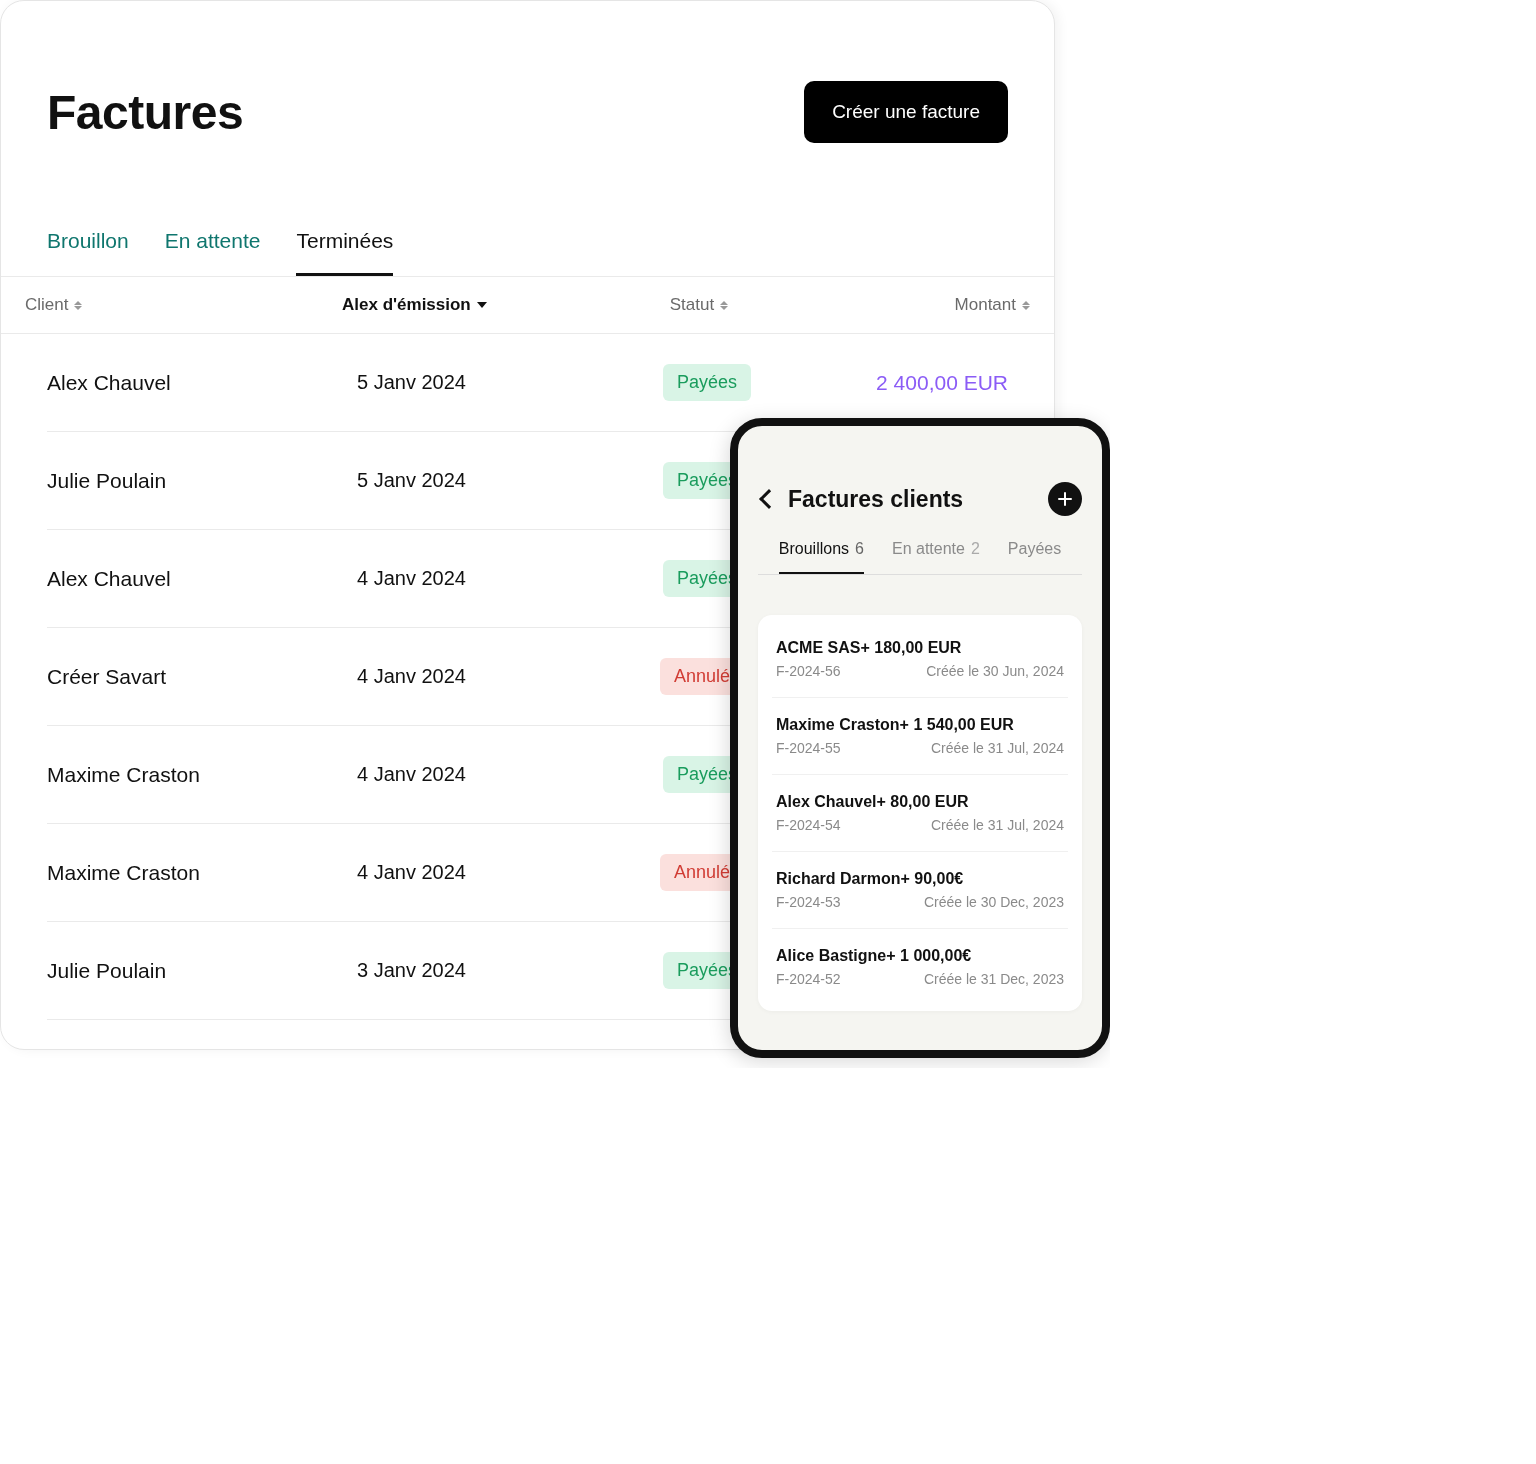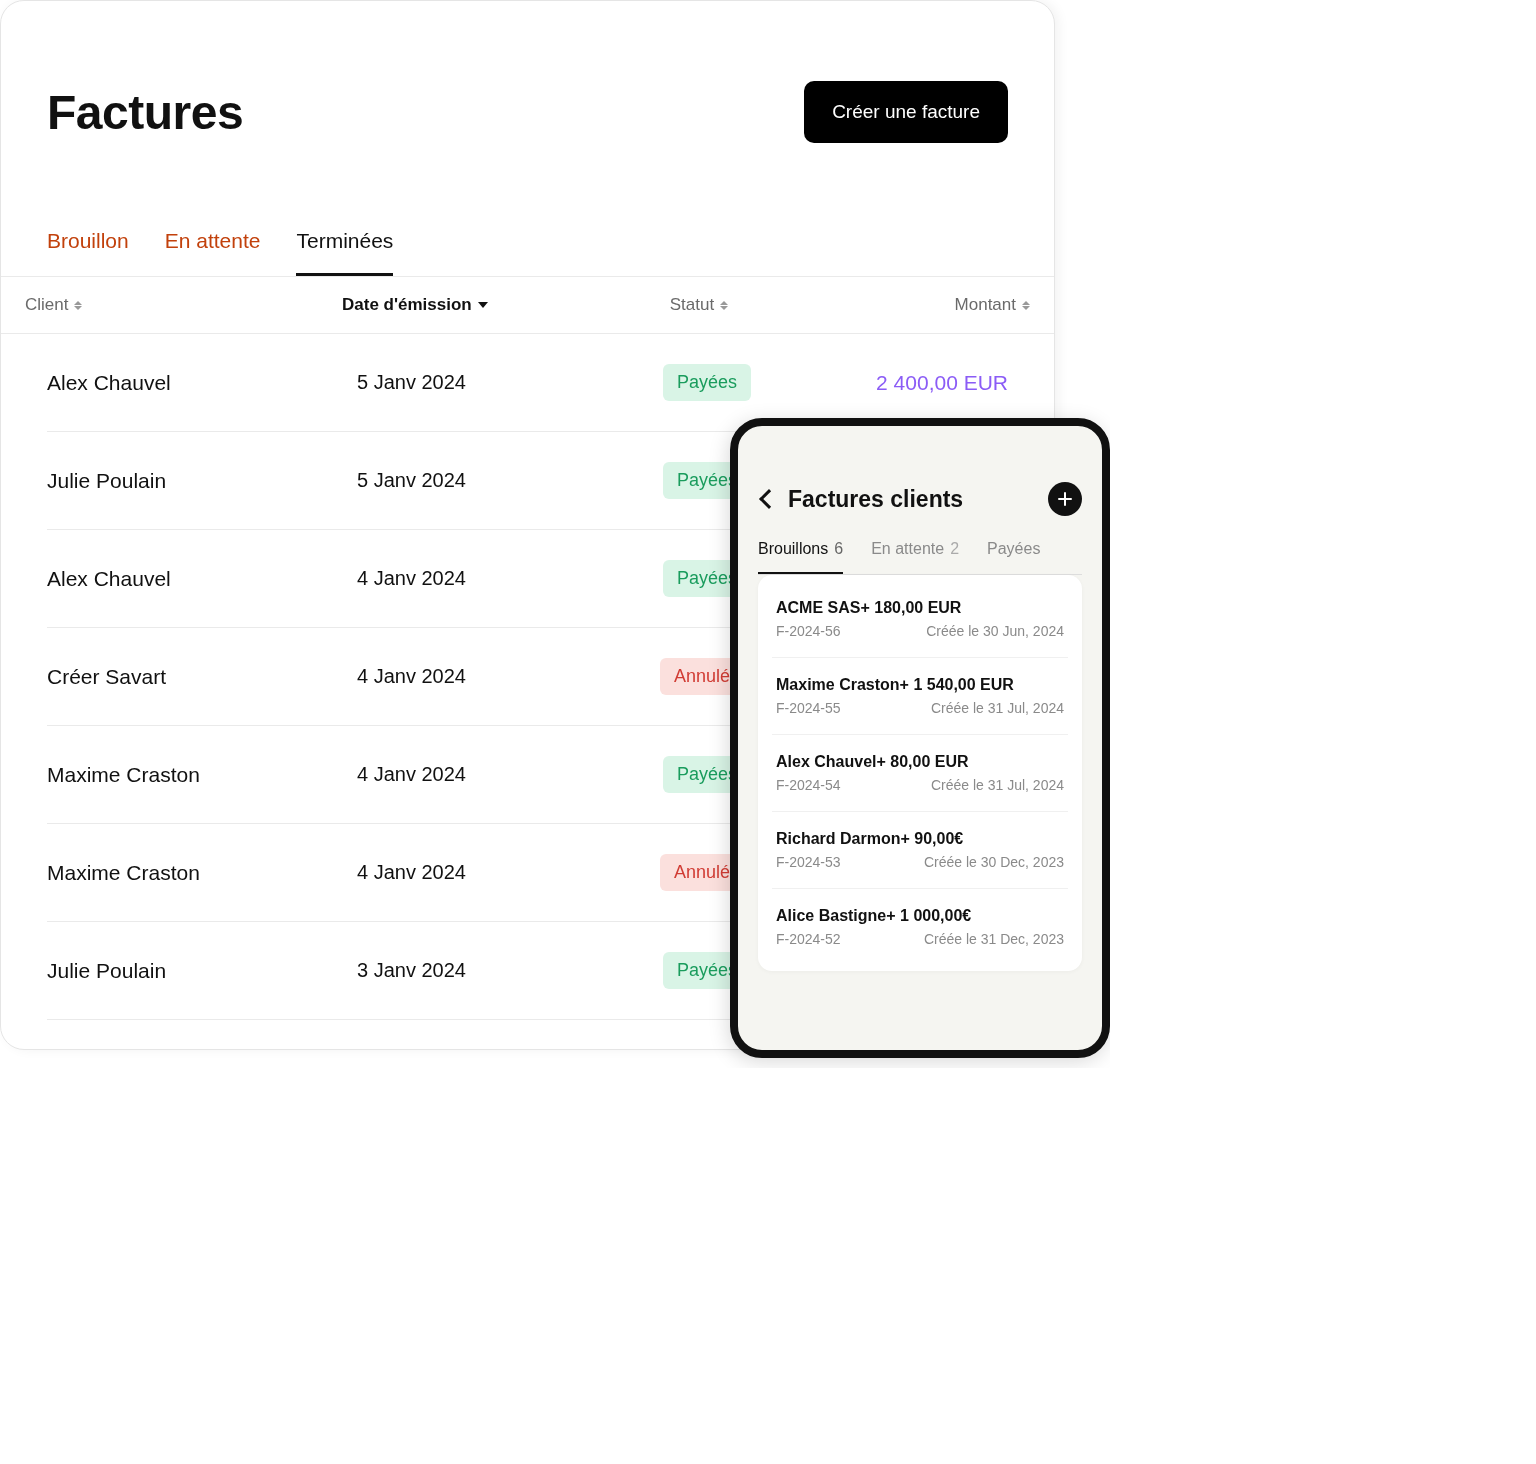--- a/index.html
+++ b/index.html
@@ -58,21 +58,21 @@
     .tabs-row {
       display: flex;
       gap: 36px;
       padding: 0 46px;
       margin-top: 86px;
       border-bottom: 1px solid #eaeaea;
     }
 
     .tab {
       font-size: 21px;
-      color: #c2410c;
+      color: #0f766e;
       padding-bottom: 20px;
       cursor: pointer;
       font-weight: 500;
     }
 
     .tab.active {
       color: #111;
       border-bottom: 3px solid #111;
     }
 
@@ -227,20 +227,22 @@
       justify-content: center;
       font-size: 22px;
       cursor: pointer;
       border: none;
     }
 
     .mobile-tabs {
       display: flex;
       gap: 28px;
       border-bottom: 1px solid #ddd;
+      margin-bottom: 40px;
+      justify-content: center;
     }
 
     .mtab {
       font-size: 16px;
       color: #8a8a8a;
       padding-bottom: 14px;
       cursor: pointer;
       font-weight: 500;
       display: flex;
       gap: 6px;
@@ -306,21 +308,21 @@
 
   <div class="table-header">
     <div class="col-client">
       <div class="th">
         <span>Client</span>
         <span class="sort-icon"></span>
       </div>
     </div>
     <div class="col-date">
       <div class="th active">
-        <span>Date d'émission</span>
+        <span>Alex d'émission</span>
         <span class="sort-down"></span>
       </div>
     </div>
     <div class="col-status">
       <div class="th">
         <span>Statut</span>
         <span class="sort-icon"></span>
       </div>
     </div>
     <div class="col-amount">

